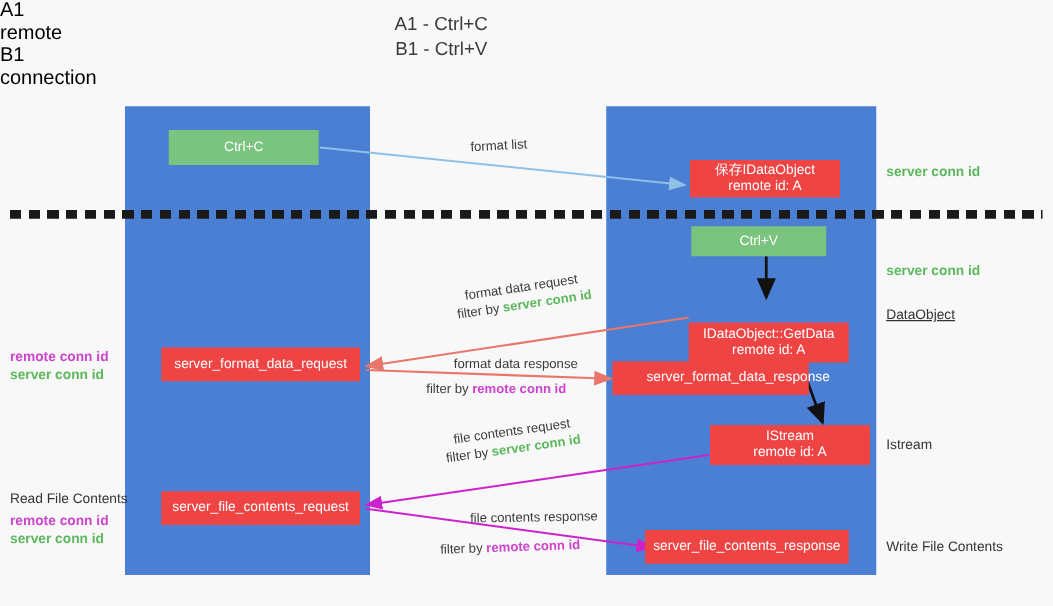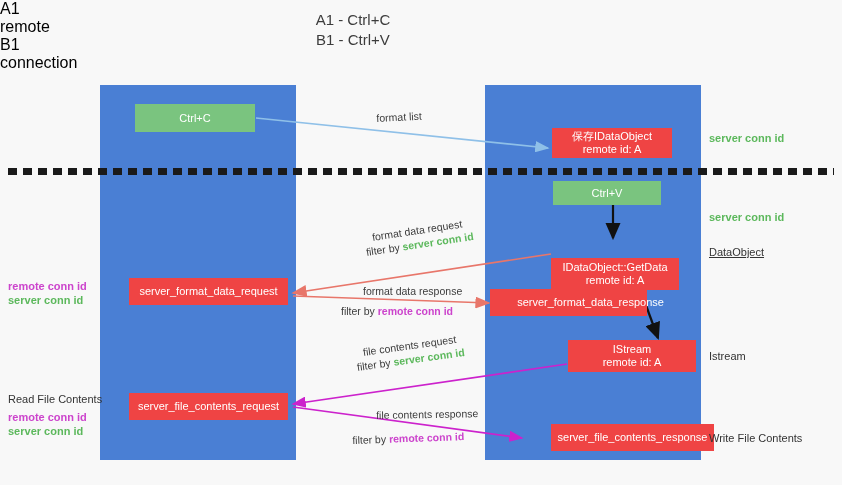--- a/index.html
+++ b/index.html
@@ -163,21 +163,21 @@
 
   <div class="node orange" id="n-istream" style="left:568px; top:340px; width:128px; height:32px;">
     <span>IStream</span>
     <span>remote id: A</span>
   </div>
 
   <div class="node orange" id="n-file-req" style="left:129px; top:393px; width:159px; height:27px;">
     <span>server_file_contents_request</span>
   </div>
 
-  <div class="node orange" id="n-file-resp" style="left:551px; top:424px; width:163px; height:27px;">
+  <div class="node orange" id="n-file-resp" style="left:516px; top:424px; width:163px; height:27px;">
     <span>server_file_contents_response</span>
   </div>
 
   <div class="dashline"></div>
 
   <div class="side-label green-txt" style="left:709px; top:131px;">server conn id</div>
   <div class="side-label green-txt" style="left:709px; top:210px;">server conn id</div>
   <div class="side-label" style="left:709px; top:245px;text-decoration:underline;">DataObject</div>
   <div class="side-label" style="left:709px; top:349px;">Istream</div>
   <div class="side-label" style="left:709px; top:431px;">Write File Contents</div>

